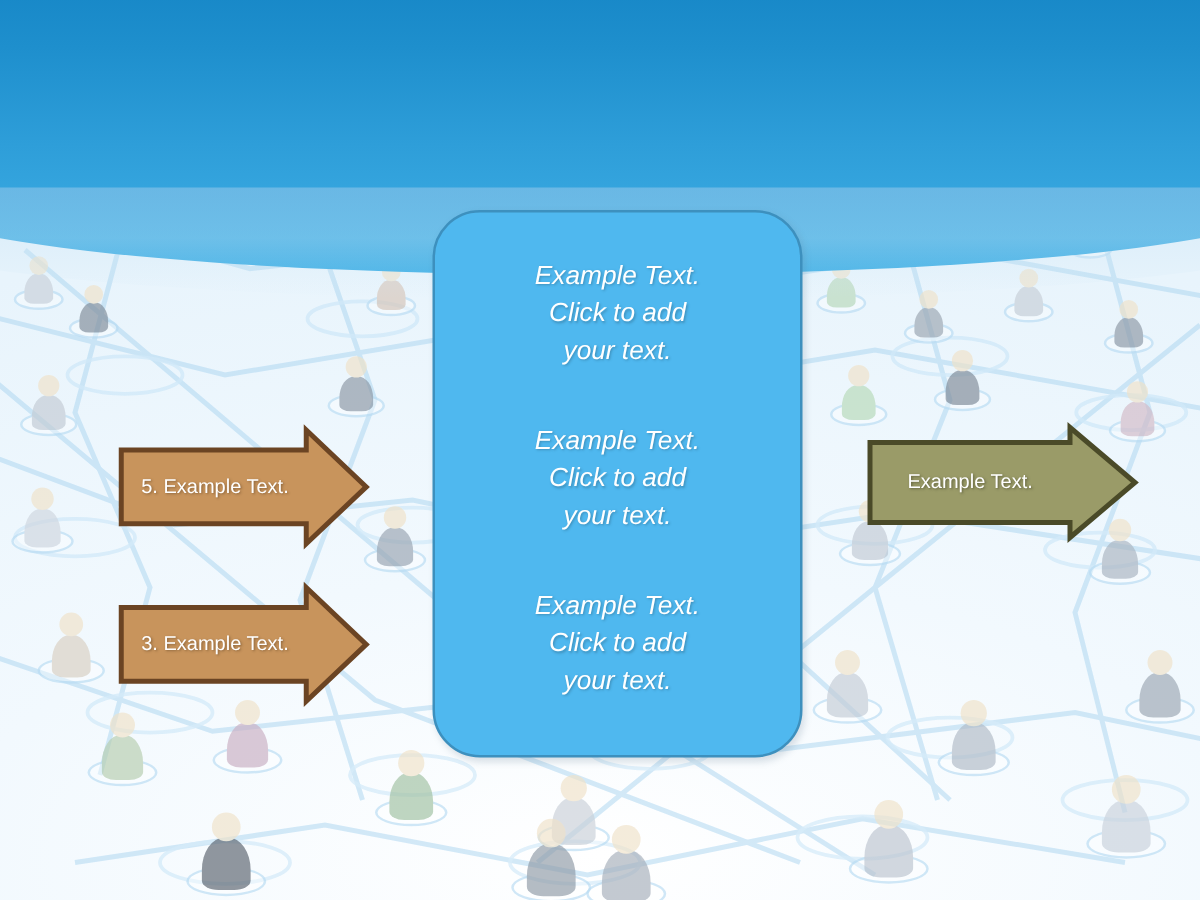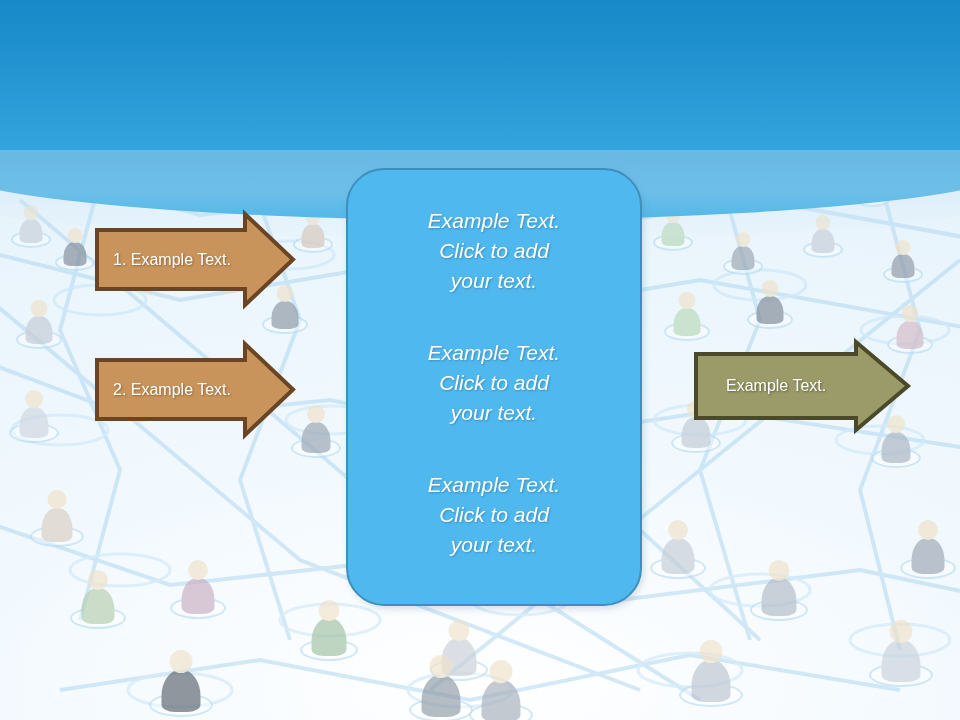--- a/index.html
+++ b/index.html
@@ -435,34 +435,34 @@
           <span class="body" style="width:33px;height:36px;background:#9ba6b2;"></span>
           <span class="head" style="top:0;width:20px;height:20px;"></span>
         </div>
     </div>
 
     <div class="bg-sky"></div>
     <div class="bg-horizon-glow"></div>
   </div>
 
 
-  <div class="arrow arrow-tan" style="left:95px; top:212px; width:200px; height:95px;">
-    <svg width="200" height="95" viewBox="0 0 200 95">
-      <polygon points="2,18 150,18 150,2 198,47.5 150,93 150,77 2,77" fill="#c8945c" stroke="#6b4423" stroke-width="4" stroke-linejoin="miter"></polygon>
-    </svg>
-    <span class="arrow-label">1. Example Text.</span>
-  </div>
 
   <div class="arrow arrow-tan" style="left:95px; top:342px; width:200px; height:95px;">
     <svg width="200" height="95" viewBox="0 0 200 95">
       <polygon points="2,18 150,18 150,2 198,47.5 150,93 150,77 2,77" fill="#c8945c" stroke="#6b4423" stroke-width="4" stroke-linejoin="miter"></polygon>
     </svg>
-    <span class="arrow-label">2. Example Text.</span>
+    <span class="arrow-label">5. Example Text.</span>
   </div>
 
+  <div class="arrow arrow-tan" style="left:95px; top:468px; width:200px; height:95px;">
+    <svg width="200" height="95" viewBox="0 0 200 95">
+      <polygon points="2,18 150,18 150,2 198,47.5 150,93 150,77 2,77" fill="#c8945c" stroke="#6b4423" stroke-width="4" stroke-linejoin="miter"></polygon>
+    </svg>
+    <span class="arrow-label">3. Example Text.</span>
+  </div>
 
   <div class="panel">
     <div class="panel-block">Example Text.
 Click  to add
 your text.</div>
     <div class="panel-block">Example Text.
 Click  to add
 your text.</div>
     <div class="panel-block">Example Text.
 Click  to add

